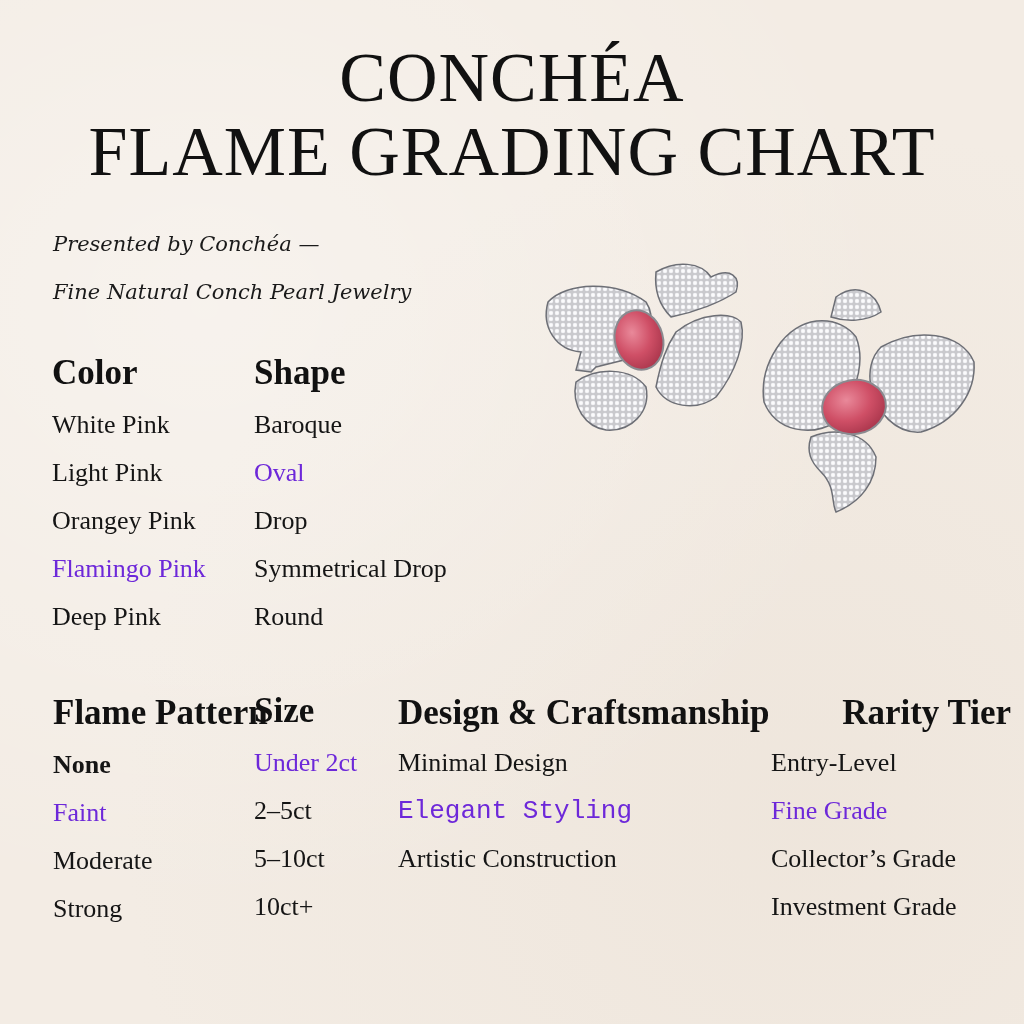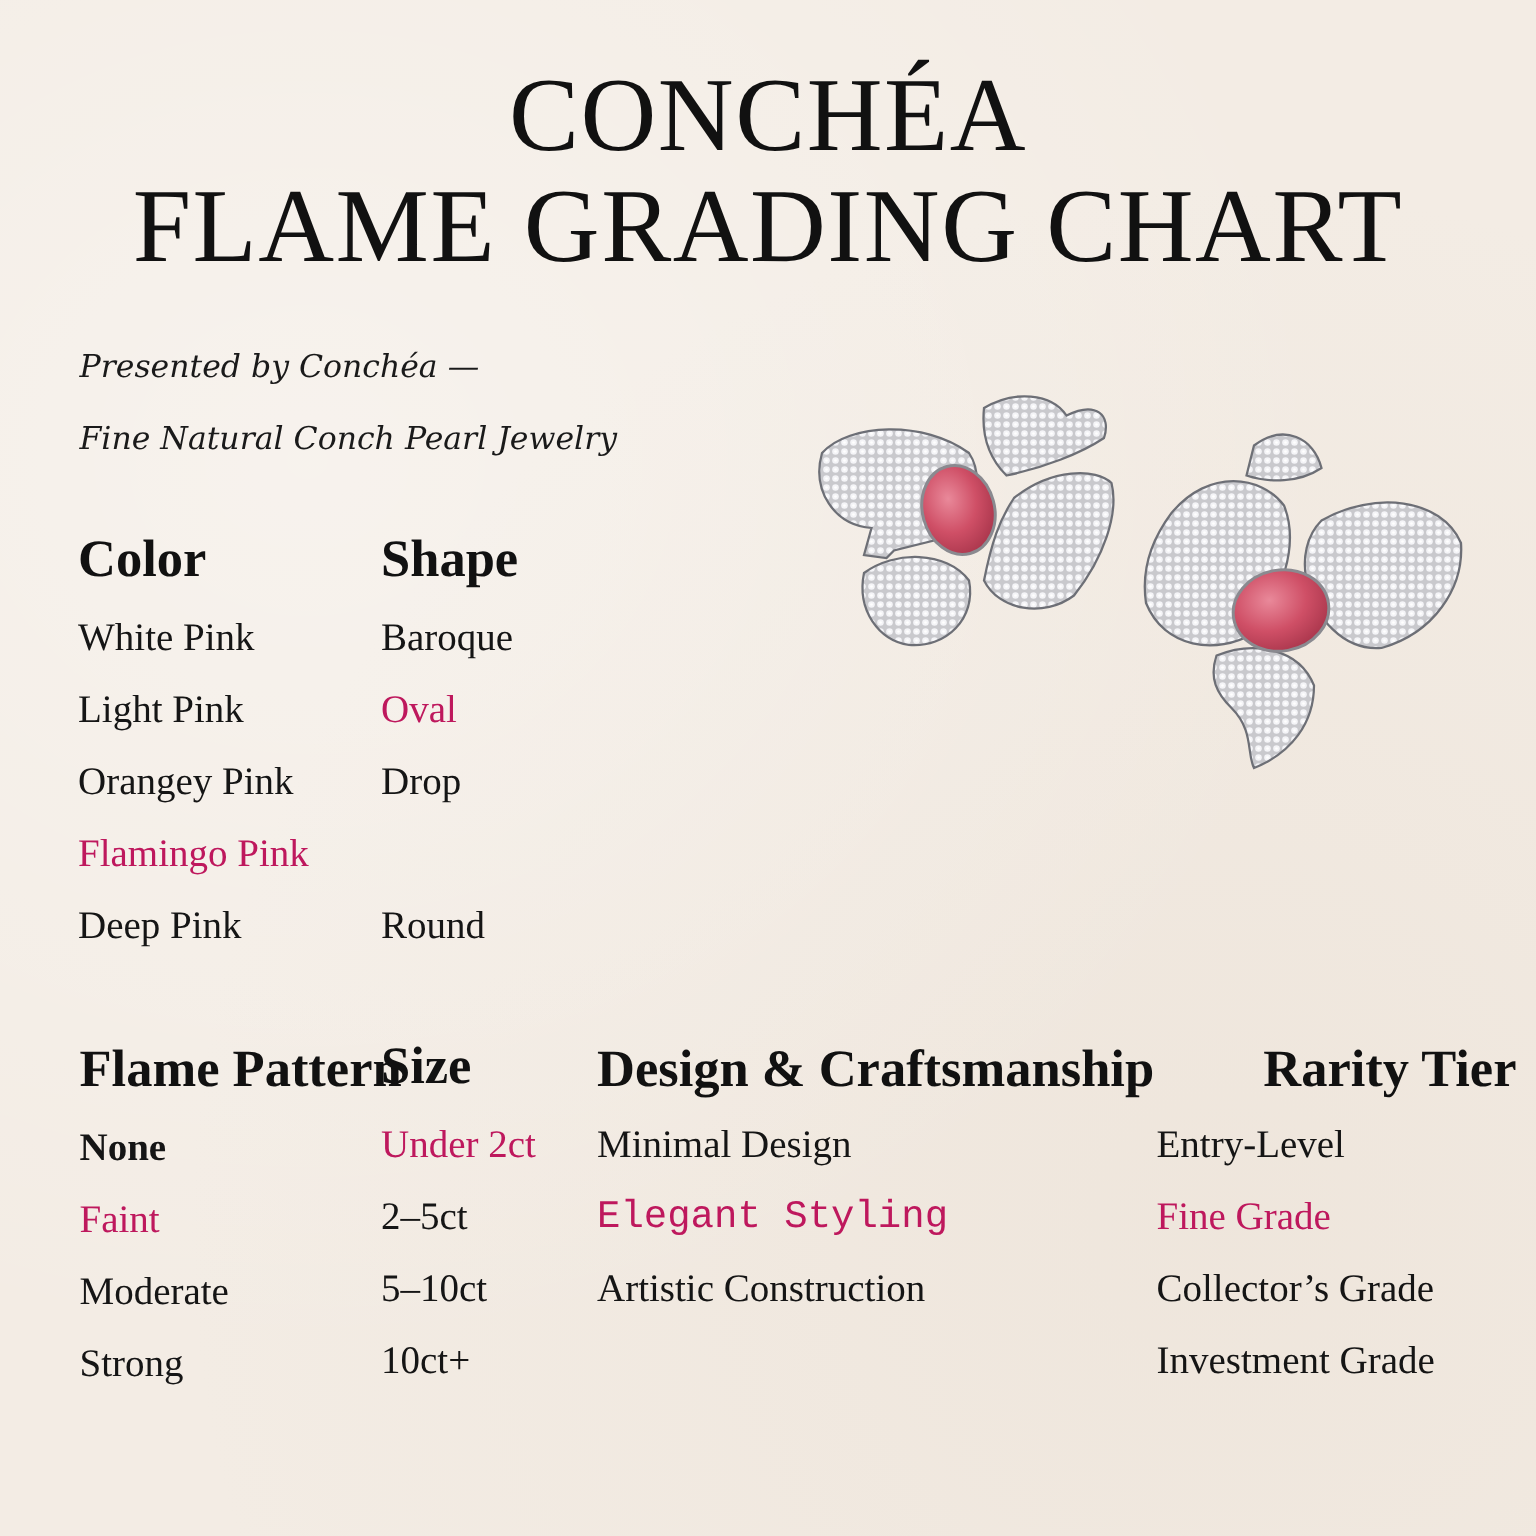--- a/index.html
+++ b/index.html
@@ -62,21 +62,21 @@
     }
     .col .item {
       font-size: 26px;
       line-height: 30px;
       color: #151515;
       white-space: nowrap;
       position: absolute;
       left: 0;
     }
     .col .item.hl {
-      color: #be185d;
+      color: #6d28d9;
     }
     .jewel {
       position: absolute;
       left: 536px;
       top: 262px;
       width: 450px;
       height: 290px;
     }
   </style>
 </head>
@@ -128,20 +128,21 @@
   <div class="item hl" style="top:196px;">Flamingo Pink</div>
   <div class="item" style="top:148px;">Orangey Pink</div>
   <div class="item" style="top:244px;">Deep Pink</div>
 </div>
 
 <div class="col" style="left:254px; top:358px; width:240px; height:270px;">
   <div class="head">Shape</div>
   <div class="item" style="top:52px;">Baroque</div>
   <div class="item hl" style="top:100px;">Oval</div>
   <div class="item" style="top:148px;">Drop</div>
+  <div class="item" style="top:196px;">Symmetrical Drop</div>
   <div class="item" style="top:244px;">Round</div>
 </div>
 
 <div class="col" style="left:53px; top:698px; width:200px; height:230px;">
   <div class="head">Flame Pattern</div>
   <div class="item" style="top:52px;font-weight:bold;">None</div>
   <div class="item hl" style="top:100px;">Faint</div>
   <div class="item" style="top:148px;">Moderate</div>
   <div class="item" style="top:196px;">Strong</div>
 </div>

